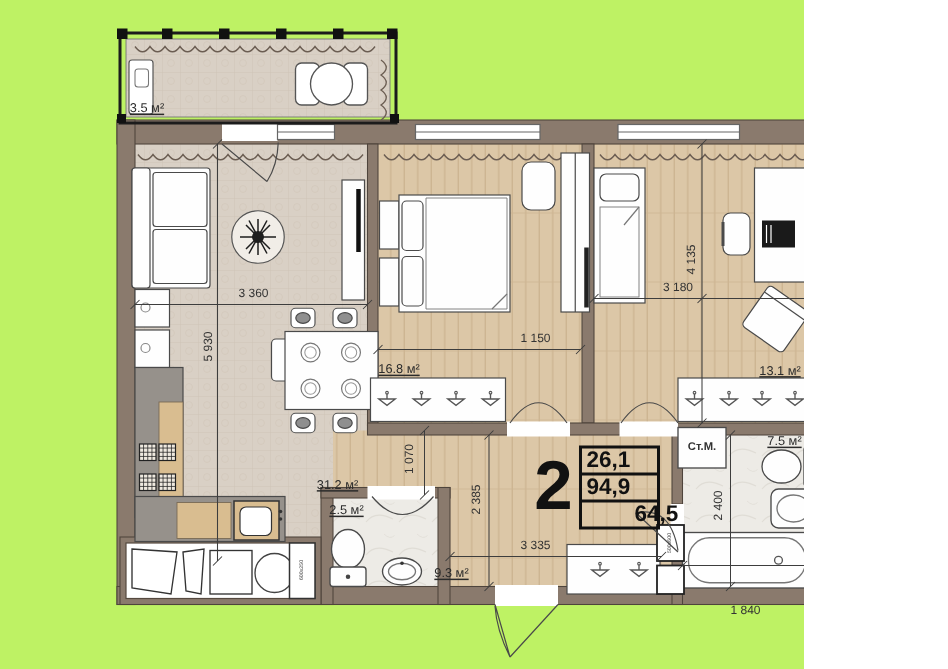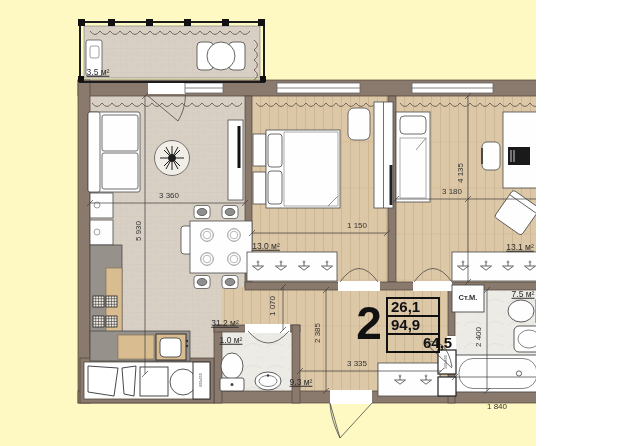--- a/index.html
+++ b/index.html
@@ -1,16 +1,16 @@
 <!DOCTYPE html>
 <html><head>
 <meta charset="utf-8">
 <style>
   html,body{margin:0;padding:0;background:#fff;}
-  .canvas{position:relative;width:536px;height:446px;background:#fef9c3;overflow:hidden;
+  .canvas{position:relative;width:536px;height:446px;background:#bef264;overflow:hidden;
           font-family:"Liberation Sans",sans-serif;}
   .canvas svg{position:absolute;left:0;top:0;}
   .lbl{position:absolute;white-space:nowrap;color:#2b2b2b;
        transform:translate(-50%,-50%);line-height:1;}
   .area{font-size:8.5px;font-weight:500;text-decoration:underline;}
   .dim{font-size:8px;color:#333;}
   .rot{transform:translate(-50%,-50%) rotate(-90deg);}
   .washer{font-size:7.5px;color:#333;font-weight:bold;}
   .shaft{font-size:3.5px;color:#444;}
   .badge-room{position:absolute;font-size:46px;font-weight:700;color:#111;
@@ -288,23 +288,23 @@
     <path d="M297 374 L303 368 M438 374 L444 368"></path>
     <line x1="487" y1="290" x2="487" y2="391"></line>
     <path d="M484 293 L490 287 M484 394 L490 388"></path>
     <line x1="455" y1="377" x2="546" y2="377"></line>
     <path d="M452 380 L458 374 M543 380 L549 374"></path>
   </g>
 </svg>
 
   <span class="lbl area" style="left:98px;top:72px">3.5 м²</span>
   <span class="lbl area" style="left:225px;top:323px">31.2 м²</span>
-  <span class="lbl area" style="left:266px;top:246px">13.0 м²</span>
+  <span class="lbl area" style="left:266px;top:246px">16.8 м²</span>
   <span class="lbl area" style="left:520px;top:247px">13.1 м²</span>
-  <span class="lbl area" style="left:231px;top:340px">1.0 м²</span>
+  <span class="lbl area" style="left:231px;top:340px">2.5 м²</span>
   <span class="lbl area" style="left:301px;top:382px">9.3 м²</span>
   <span class="lbl area" style="left:523px;top:294px">7.5 м²</span>
 
   <span class="lbl dim" style="left:169px;top:196px">3 360</span>
   <span class="lbl dim rot" style="left:139px;top:231px">5 930</span>
   <span class="lbl dim" style="left:357px;top:226px">1 150</span>
   <span class="lbl dim" style="left:452px;top:192px">3 180</span>
   <span class="lbl dim rot" style="left:461px;top:173px">4 135</span>
   <span class="lbl dim rot" style="left:273px;top:306px">1 070</span>
   <span class="lbl dim rot" style="left:318px;top:333px">2 385</span>

